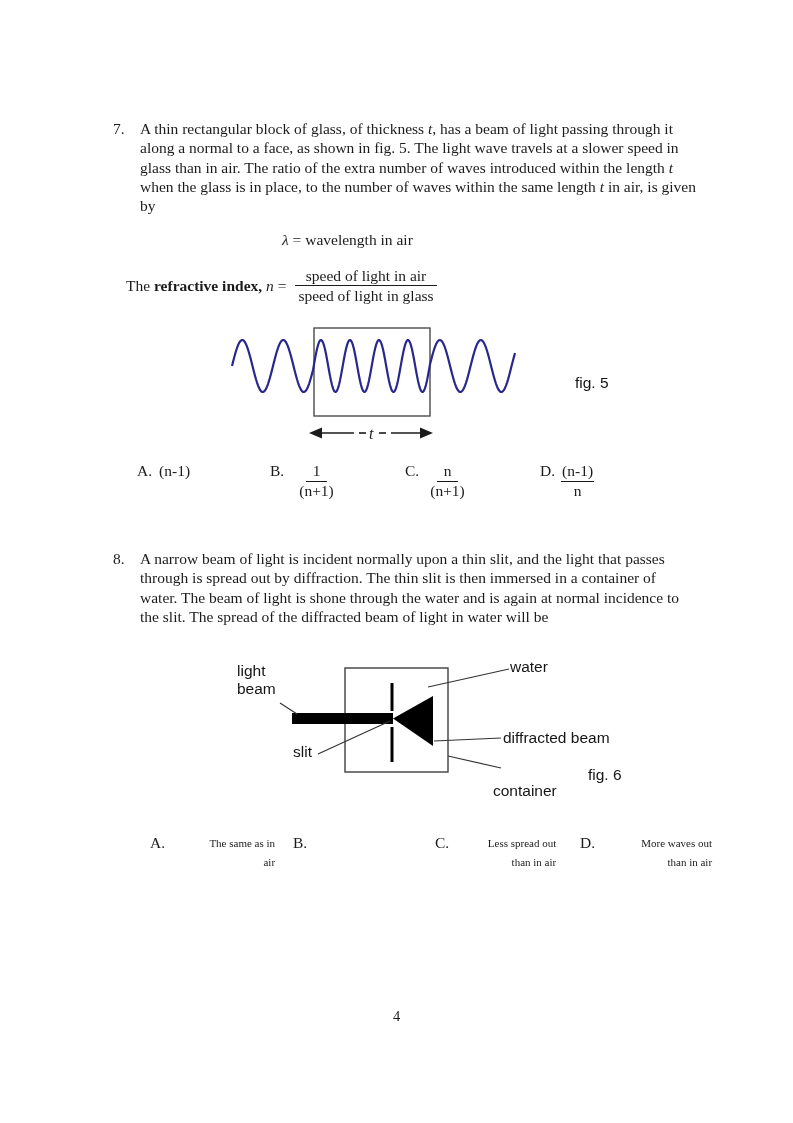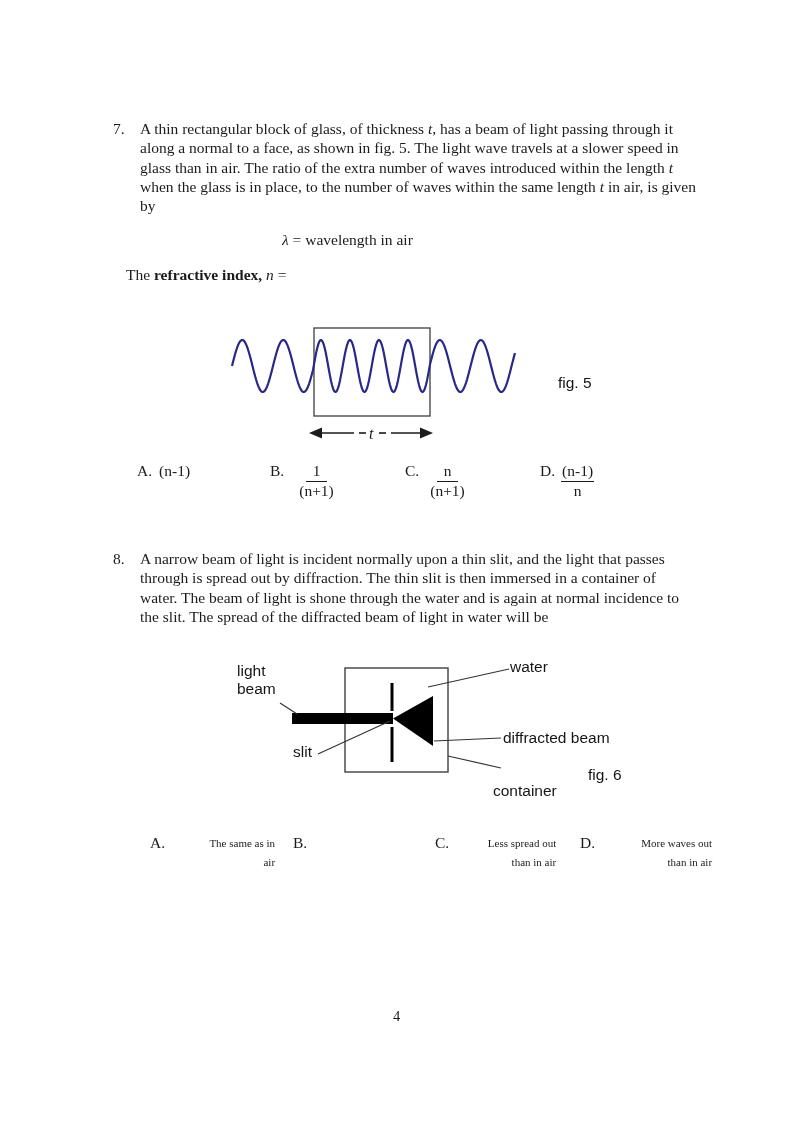--- a/index.html
+++ b/index.html
@@ -42,37 +42,41 @@
 
   <div class="abs qrow" style="left:113px;top:119px;">
     <div class="qnum">7.</div>
     <div class="qtext"><span>A thin rectangular block of glass, of thickness </span><span style="font-style: italic;">t</span><span>, has a beam of light passing through it</span><br><span>along a normal to a face, as shown in fig. 5. The light wave travels at a slower speed in</span><br><span>glass than in air. The ratio of the extra number of waves introduced within the length </span><span style="font-style: italic;">t</span><br><span>when the glass is in place, to the number of waves within the same length </span><span style="font-style: italic;">t</span><span> in air, is given</span><br><span>by</span></div>
   </div>
 
   <div class="abs formula-line" style="left:282px;top:230px;"><span style="font-style: italic;">λ</span><span> = wavelength in air</span></div>
 
   <div class="abs refr-row" style="left:126px;top:266px;">
     <span><span>The </span><span style="font-weight: bold;">refractive index,</span><span> </span><span style="font-style: italic;">n</span><span> =</span></span>
+    <span class="bigfrac">
+      <span class="num">speed of light in air</span>
+      <span class="den">speed of light in glass</span>
+    </span>
   </div>
 
   <svg class="abs" style="left:225px;top:318px;" width="320" height="135">
     <rect x="89" y="10" width="116" height="88" fill="none" stroke="#4a4a4a" stroke-width="1.4"></rect>
     <path id="wave-path" fill="none" stroke-width="2.2" stroke-linejoin="round" d="M 7 48 L 8 44.03 L 9 40.16 L 10 36.46 L 11 33.04 L 12 29.97 L 13 27.32 L 14 25.16 L 15 23.53 L 16 22.48 L 17 22.02 L 18 22.17 L 19 22.93 L 20 24.27 L 21 26.18 L 22 28.59 L 23 31.46 L 24 34.71 L 25 38.28 L 26 42.08 L 27 46.01 L 28 49.99 L 29 53.92 L 30 57.72 L 31 61.29 L 32 64.54 L 33 67.41 L 34 69.82 L 35 71.73 L 36 73.07 L 37 73.83 L 38 73.98 L 39 73.52 L 40 72.47 L 41 70.84 L 42 68.68 L 43 66.03 L 44 62.96 L 45 59.54 L 46 55.84 L 47 51.97 L 48 48.00 L 49 44.03 L 50 40.16 L 51 36.46 L 52 33.04 L 53 29.97 L 54 27.32 L 55 25.16 L 56 23.53 L 57 22.48 L 58 22.02 L 59 22.17 L 60 22.93 L 61 24.27 L 62 26.18 L 63 28.59 L 64 31.46 L 65 34.71 L 66 38.28 L 67 42.08 L 68 46.01 L 69 49.99 L 70 53.92 L 71 57.72 L 72 61.29 L 73 64.54 L 74 67.41 L 75 69.82 L 76 71.73 L 77 73.07 L 78 73.83 L 79 73.98 L 80 73.52 L 81 72.47 L 82 70.84 L 83 68.68 L 84 66.03 L 85 62.96 L 86 59.54 L 87 55.84 L 88 51.97 L 89 46.35 L 90 40.81 L 91 35.61 L 92 30.99 L 93 27.16 L 94 24.30 L 95 22.56 L 96 22.00 L 97 22.66 L 98 24.51 L 99 27.45 L 100 31.35 L 101 36.03 L 102 41.28 L 103 46.83 L 104 52.44 L 105 57.85 L 106 62.79 L 107 67.04 L 108 70.40 L 109 72.71 L 110 73.87 L 111 73.82 L 112 72.56 L 113 70.15 L 114 66.71 L 115 62.39 L 116 57.40 L 117 51.97 L 118 46.35 L 119 40.81 L 120 35.61 L 121 30.99 L 122 27.16 L 123 24.30 L 124 22.56 L 125 22.00 L 126 22.66 L 127 24.51 L 128 27.45 L 129 31.35 L 130 36.03 L 131 41.28 L 132 46.83 L 133 52.44 L 134 57.85 L 135 62.79 L 136 67.04 L 137 70.40 L 138 72.71 L 139 73.87 L 140 73.82 L 141 72.56 L 142 70.15 L 143 66.71 L 144 62.39 L 145 57.40 L 146 51.97 L 147 46.35 L 148 40.81 L 149 35.61 L 150 30.99 L 151 27.16 L 152 24.30 L 153 22.56 L 154 22.00 L 155 22.66 L 156 24.51 L 157 27.45 L 158 31.35 L 159 36.03 L 160 41.28 L 161 46.83 L 162 52.44 L 163 57.85 L 164 62.79 L 165 67.04 L 166 70.40 L 167 72.71 L 168 73.87 L 169 73.82 L 170 72.56 L 171 70.15 L 172 66.71 L 173 62.39 L 174 57.40 L 175 51.97 L 176 46.35 L 177 40.81 L 178 35.61 L 179 30.99 L 180 27.16 L 181 24.30 L 182 22.56 L 183 22.00 L 184 22.66 L 185 24.51 L 186 27.45 L 187 31.35 L 188 36.03 L 189 41.28 L 190 46.83 L 191 52.44 L 192 57.85 L 193 62.79 L 194 67.04 L 195 70.40 L 196 72.71 L 197 73.87 L 198 73.82 L 199 72.56 L 200 70.15 L 201 66.71 L 202 62.39 L 203 57.40 L 204 51.97 L 205 46.35 L 206 42.41 L 207 38.60 L 208 35.01 L 209 31.72 L 210 28.82 L 211 26.37 L 212 24.42 L 213 23.02 L 214 22.21 L 215 22.01 L 216 22.41 L 217 23.42 L 218 25.00 L 219 27.12 L 220 29.72 L 221 32.76 L 222 36.16 L 223 39.83 L 224 43.69 L 225 47.66 L 226 51.63 L 227 55.52 L 228 59.23 L 229 62.68 L 230 65.78 L 231 68.47 L 232 70.68 L 233 72.35 L 234 73.46 L 235 73.97 L 236 73.87 L 237 73.16 L 238 71.86 L 239 70.01 L 240 67.64 L 241 64.81 L 242 61.58 L 243 58.04 L 244 54.26 L 245 50.33 L 246 46.35 L 247 42.41 L 248 38.60 L 249 35.01 L 250 31.72 L 251 28.82 L 252 26.37 L 253 24.42 L 254 23.02 L 255 22.21 L 256 22.01 L 257 22.41 L 258 23.42 L 259 25.00 L 260 27.12 L 261 29.72 L 262 32.76 L 263 36.16 L 264 39.83 L 265 43.69 L 266 47.66 L 267 51.63 L 268 55.52 L 269 59.23 L 270 62.68 L 271 65.78 L 272 68.47 L 273 70.68 L 274 72.35 L 275 73.46 L 276 73.97 L 277 73.87 L 278 73.16 L 279 71.86 L 280 70.01 L 281 67.64 L 282 64.81 L 283 61.58 L 284 58.04 L 285 54.26 L 286 50.33 L 287 46.35 L 288 42.41 L 289 38.60 L 290 35.01" stroke="#28288c"></path>
     <g stroke="#1b1b1b" stroke-width="1.6">
       <line x1="88" y1="115" x2="129" y2="115"></line>
       <line x1="134" y1="115" x2="141" y2="115"></line>
       <line x1="154" y1="115" x2="161" y2="115"></line>
       <line x1="166" y1="115" x2="204" y2="115"></line>
     </g>
     <polygon points="84,115 97,109.5 97,120.5" fill="#1b1b1b"></polygon>
     <polygon points="208,115 195,109.5 195,120.5" fill="#1b1b1b"></polygon>
     <text x="144" y="121" font-family="Liberation Serif, serif" font-size="16" font-style="italic" fill="#1b1b1b">t</text>
   </svg>
 
-  <div class="abs figlabel" style="left:558px;top:374px;text-align:center;">fig. 5</div>
+  <div class="abs figlabel" style="left:575px;top:374px;text-align:center;">fig. 5</div>
 
   <div class="abs optcell" style="left:137px;top:462px;">
     <span class="optletter">A.</span>
     <span style="margin-left:7px;">(n-1)</span>
   </div>
   <div class="abs optcell" style="left:270px;top:462px;">
     <span class="optletter">B.</span>
     <span class="frac" style="margin-left:15px;">
       <span class="num">1</span>
       <span class="den">(n+1)</span>

